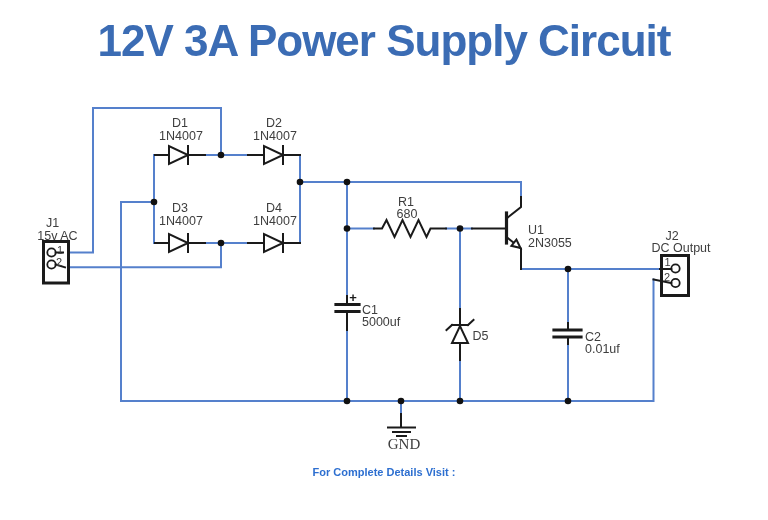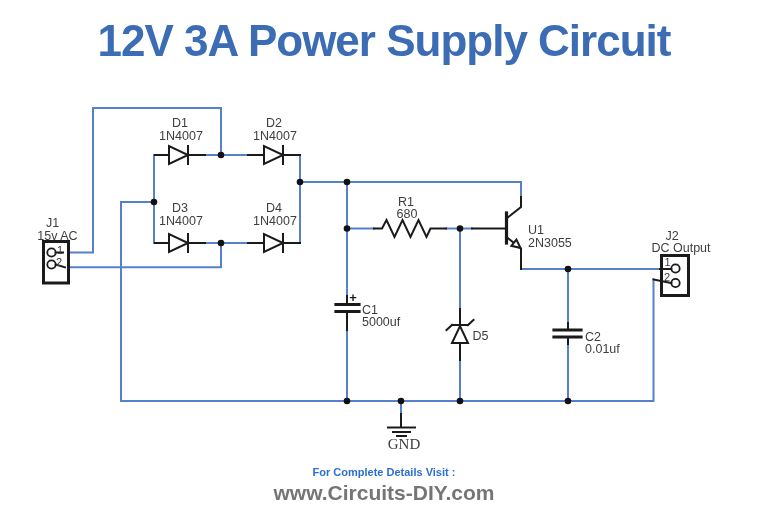--- a/index.html
+++ b/index.html
@@ -191,15 +191,14 @@
       <text class="lbl" x="672" y="239.5">J2</text>
       <text class="lbl" x="681" y="252">DC Output</text>
       <text class="lbl pn" x="667.5" y="266.3">1</text>
       <text class="lbl pn" x="667" y="280.7">2</text>
 
       <text class="lbl gnd" x="404" y="449">GND</text>
     </g>
   </svg>
 
   <p class="footer footer-line1">For Complete Details Visit :</p>
-  <p class="footer footer-line2">www.Circuits-DIY.com</p>
 
 </div>
 
 </body></html>

